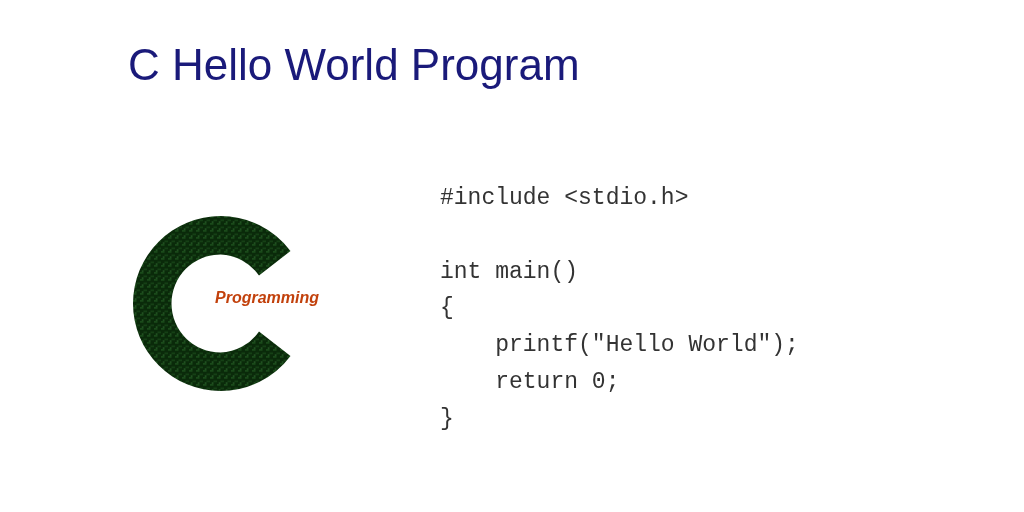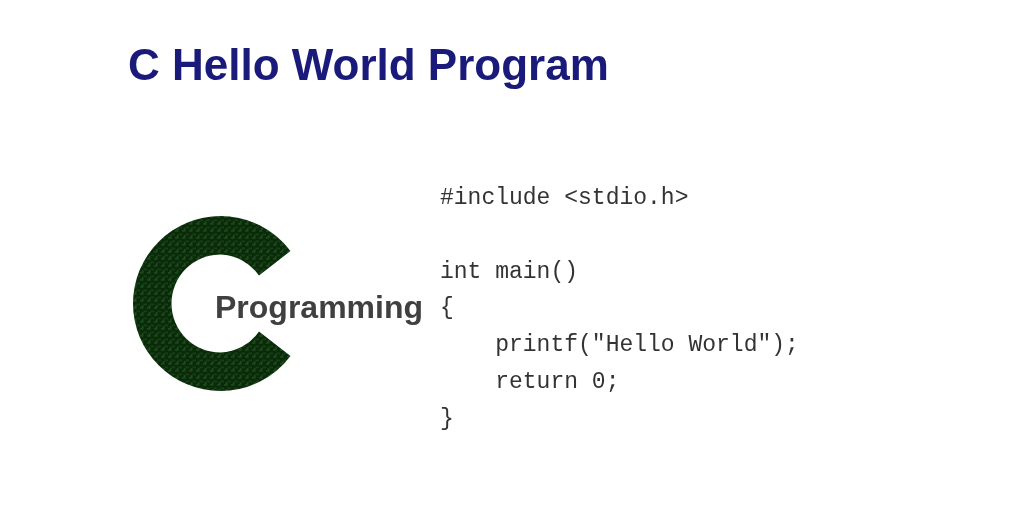--- a/index.html
+++ b/index.html
@@ -12,21 +12,21 @@
       height: 512px;
       background: #ffffff;
       font-family: Arial, Helvetica, sans-serif;
       position: relative;
     }
     .title {
       position: absolute;
       top: 40px;
       left: 128px;
       font-size: 44px;
-      font-weight: bold;
+      font-weight: normal;
       color: #1a1a7a;
     }
     .content {
       position: absolute;
       top: 170px;
       left: 0;
       width: 100%;
       display: flex;
       align-items: center;
     }
@@ -44,23 +44,24 @@
       height: 175px;
     }
     .c-shape svg {
       width: 100%;
       height: 100%;
     }
     .logo-text {
       position: absolute;
       left: 215px;
       top: 105px;
-      font-size: 32px;
+      font-size: 16px;
       font-weight: bold;
-      color: #404040;
+      color: #c2410c;
+      font-style: italic;
     }
     .code-area {
       font-family: Liberation Mono, monospace;
       font-size: 23px;
       color: #333333;
       line-height: 1.6;
       white-space: pre;
       padding-top: 10px;
     }
   </style>

